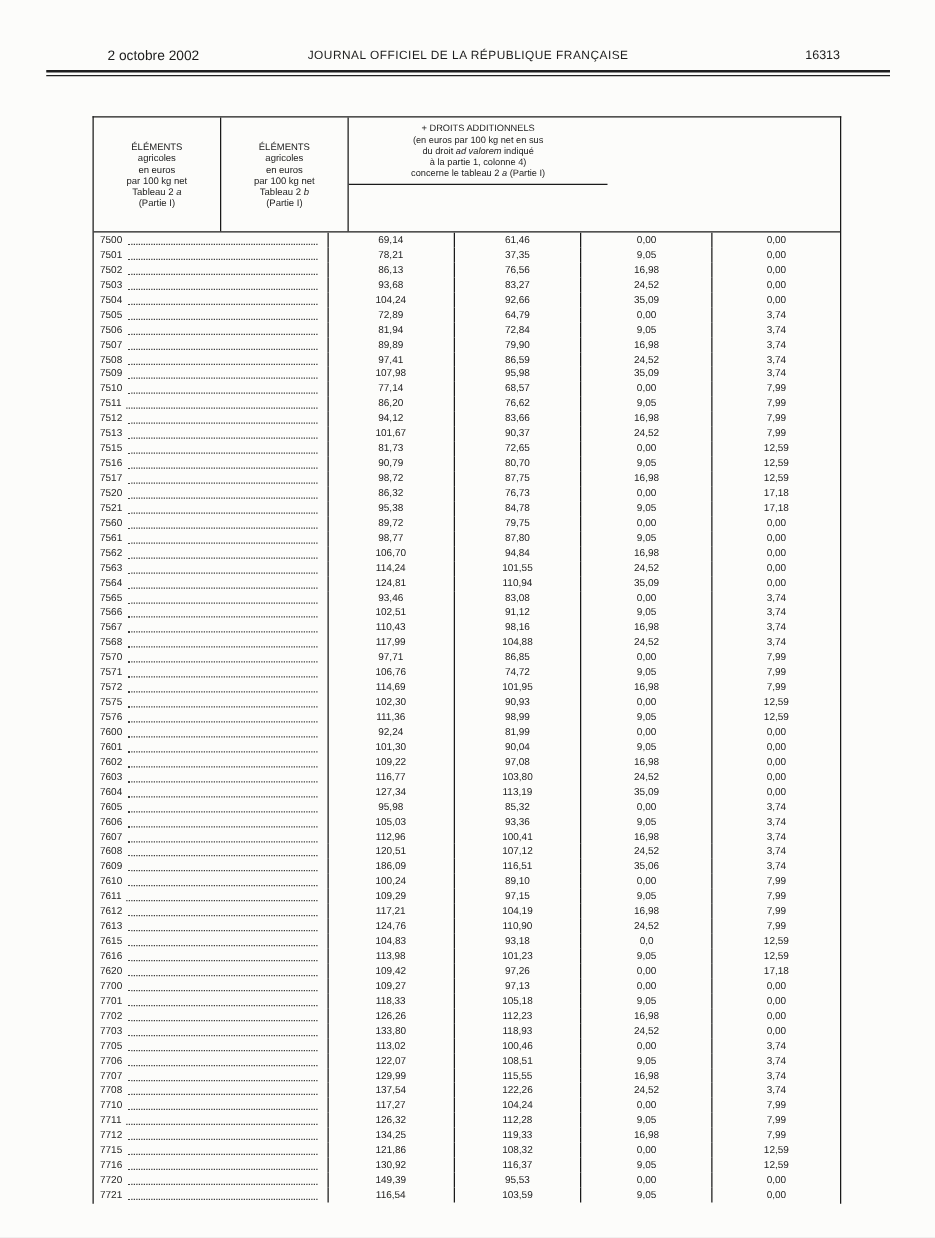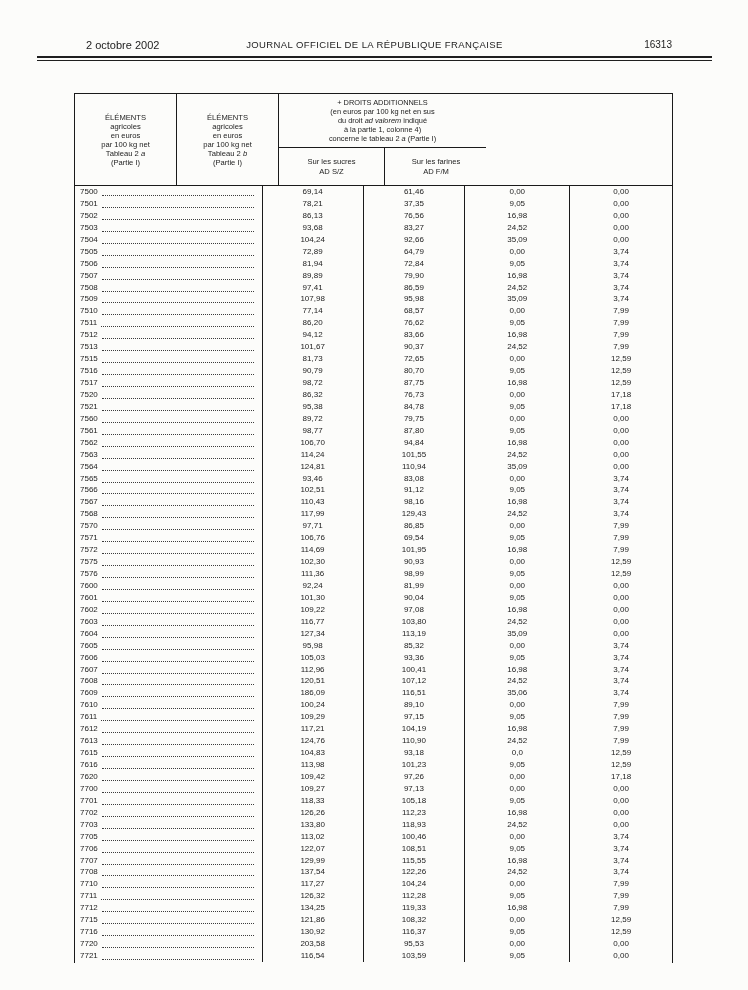--- a/index.html
+++ b/index.html
@@ -86,30 +86,20 @@
         <span>(Partie I)</span>
       </div>
       <div class="th th-droits">
         <div class="droits-title">
           <span>+ DROITS ADDITIONNELS</span>
           <span>(en euros par 100 kg net en sus</span>
           <span><span>du droit </span><span class="it">ad valorem</span><span> indiqué</span></span>
           <span>à la partie 1, colonne 4)</span>
           <span><span>concerne le tableau 2 </span><span class="it">a</span><span> (Partie I)</span></span>
         </div>
-        <div class="droits-sub">
-          <div class="sub sub-sucres">
-            <span>Sur les sucres</span>
-            <span>AD S/Z</span>
-          </div>
-          <div class="sub sub-farines">
-            <span>Sur les farines</span>
-            <span>AD F/M</span>
-          </div>
-        </div>
       </div>
     </div>
     <div class="tbody">
         <div class="row">
     <div class="cell c-codes">
       <span class="code-txt">7500</span>
       <span class="leader"></span>
     </div>
     <div class="cell c-a">69,14</div>
     <div class="cell c-b">61,46</div>
@@ -375,41 +365,41 @@
     <div class="cell c-b">98,16</div>
     <div class="cell c-s">16,98</div>
     <div class="cell c-f">3,74</div>
   </div>
         <div class="row">
     <div class="cell c-codes">
       <span class="code-txt">7568</span>
       <span class="leader"></span>
     </div>
     <div class="cell c-a">117,99</div>
-    <div class="cell c-b">129,43</div>
+    <div class="cell c-b">104,88</div>
     <div class="cell c-s">24,52</div>
     <div class="cell c-f">3,74</div>
   </div>
         <div class="row">
     <div class="cell c-codes">
       <span class="code-txt">7570</span>
       <span class="leader"></span>
     </div>
     <div class="cell c-a">97,71</div>
     <div class="cell c-b">86,85</div>
     <div class="cell c-s">0,00</div>
     <div class="cell c-f">7,99</div>
   </div>
         <div class="row">
     <div class="cell c-codes">
       <span class="code-txt">7571</span>
       <span class="leader"></span>
     </div>
     <div class="cell c-a">106,76</div>
-    <div class="cell c-b">69,54</div>
+    <div class="cell c-b">74,72</div>
     <div class="cell c-s">9,05</div>
     <div class="cell c-f">7,99</div>
   </div>
         <div class="row">
     <div class="cell c-codes">
       <span class="code-txt">7572</span>
       <span class="leader"></span>
     </div>
     <div class="cell c-a">114,69</div>
     <div class="cell c-b">101,95</div>
@@ -734,21 +724,21 @@
     <div class="cell c-a">130,92</div>
     <div class="cell c-b">116,37</div>
     <div class="cell c-s">9,05</div>
     <div class="cell c-f">12,59</div>
   </div>
         <div class="row">
     <div class="cell c-codes">
       <span class="code-txt">7720</span>
       <span class="leader"></span>
     </div>
-    <div class="cell c-a">203,58</div>
+    <div class="cell c-a">149,39</div>
     <div class="cell c-b">95,53</div>
     <div class="cell c-s">0,00</div>
     <div class="cell c-f">0,00</div>
   </div>
         <div class="row">
     <div class="cell c-codes">
       <span class="code-txt">7721</span>
       <span class="leader"></span>
     </div>
     <div class="cell c-a">116,54</div>

